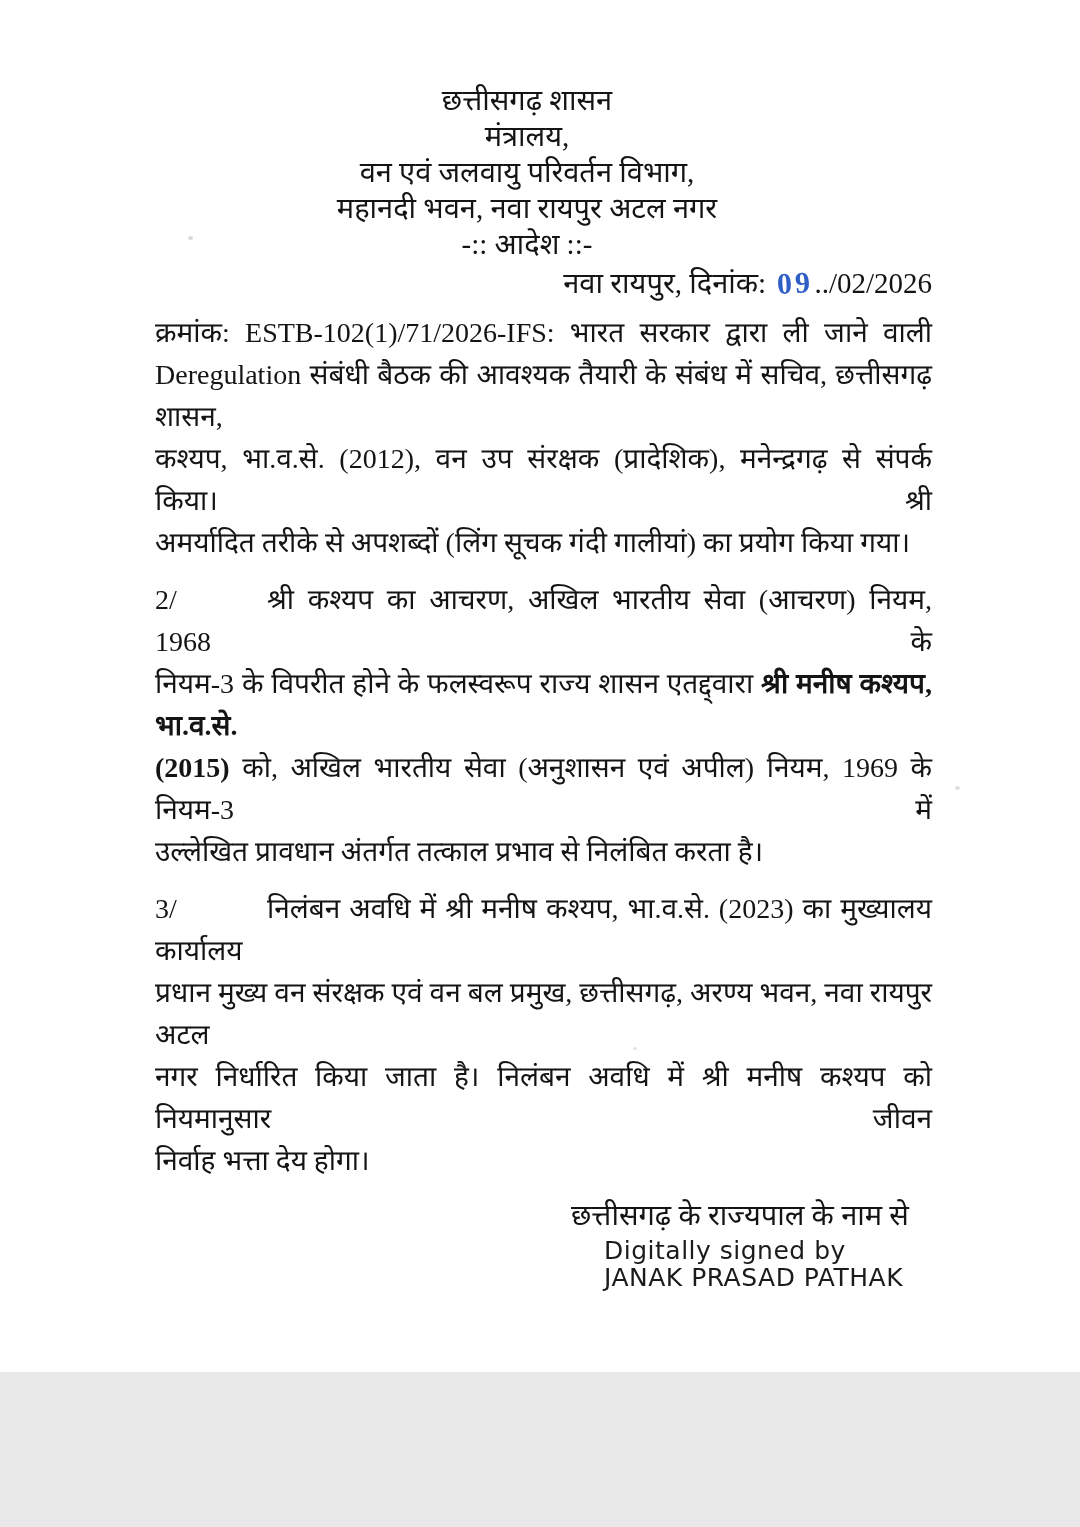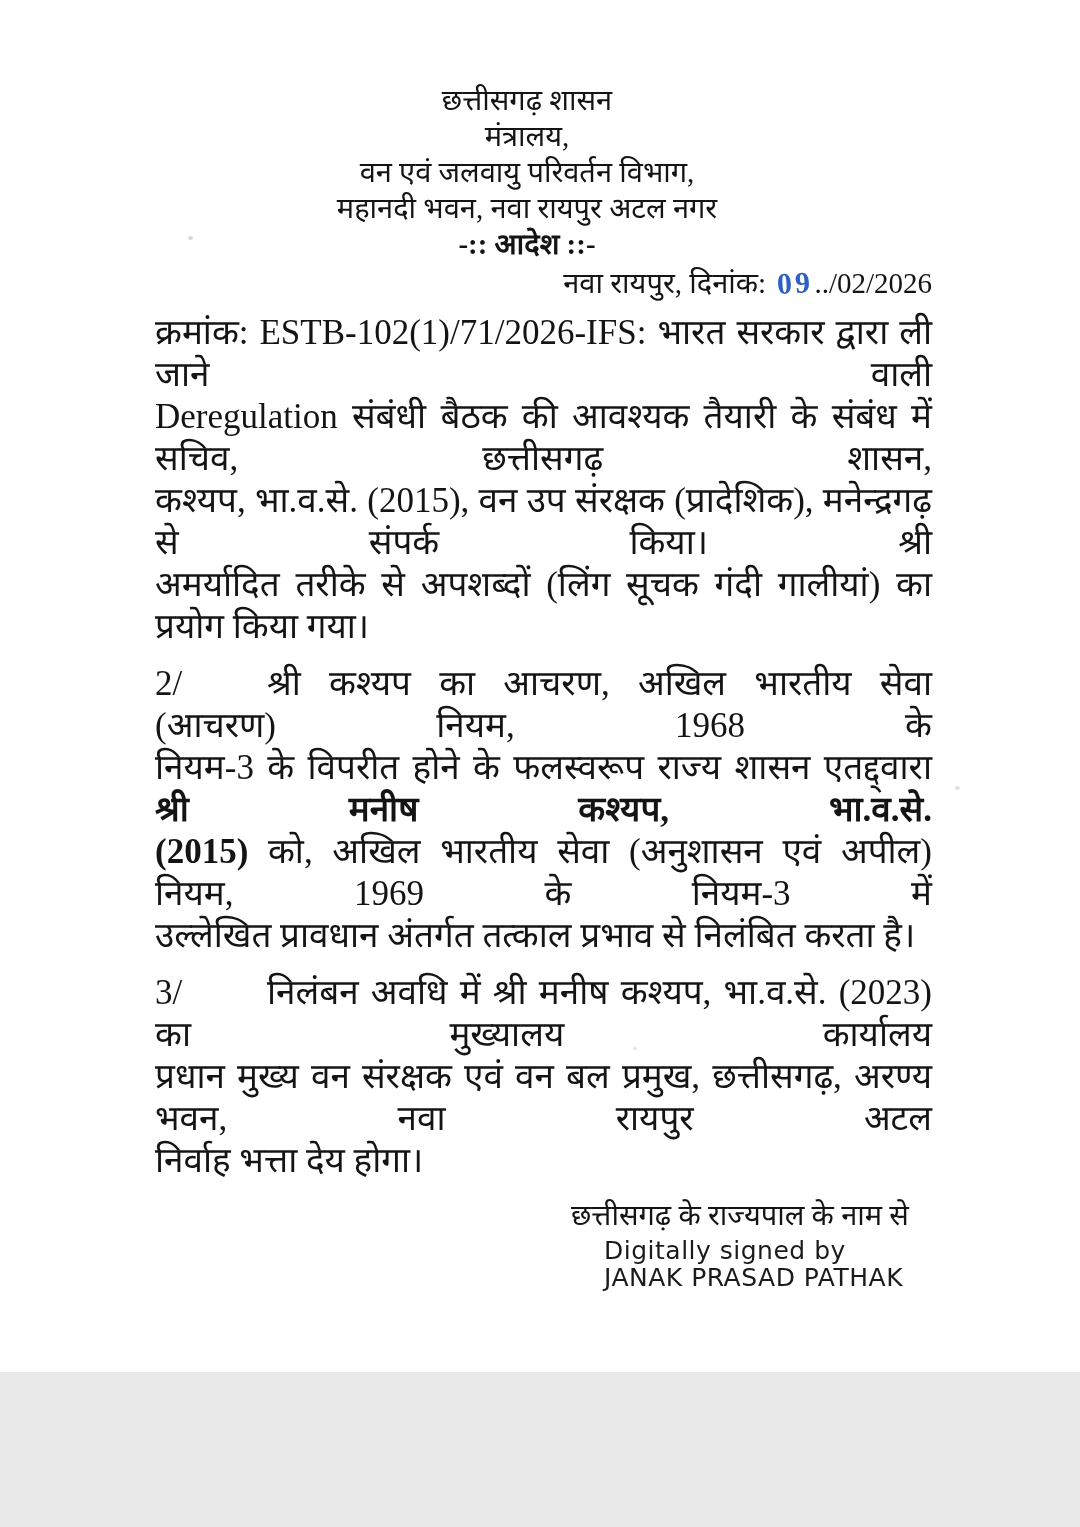--- a/index.html
+++ b/index.html
@@ -14,41 +14,41 @@
     overflow: hidden;
   }
   .letterhead {
     padding-top: 82px;
     text-align: center;
     font-size: 29px;
     line-height: 36px;
     margin-right: 26px;
     font-weight: 500;
   }
-  .order-title { font-weight: 700; }
+  .order-title { font-weight: 400; }
   .dateline {
     text-align: right;
     padding-right: 148px;
     font-size: 29px;
     line-height: 38px;
     margin-top: 2px;
   }
   .hand {
     display: inline-block;
     color: #2e5fc4;
     font-family: cursive;
     font-weight: 600;
     font-size: 30px;
     letter-spacing: 3px;
     transform: rotate(-3deg);
     margin: 0 1px 0 4px;
   }
   .content {
     margin: 10px 148px 13px 155px;
-    font-size: 35px;
+    font-size: 28px;
   }
   .para { margin-bottom: 15px; }
   .line {
     line-height: 42px;
     text-align: justify;
     text-align-last: justify;
   }
   .line.last { text-align-last: left; }
   .num { display: inline-block; width: 112px; }
   .bold { font-weight: bold; }
@@ -87,32 +87,33 @@
   </div>
 
   <div class="dateline">
     <span>नवा रायपुर, दिनांक: </span><span class="hand" style="color: rgb(46, 95, 196);">09</span><span>../02/2026</span>
   </div>
 
   <div class="content" id="paragraphs">
       <div class="para">
         <div class="line"><span>क्रमांक: ESTB-102(1)/71/2026-IFS: भारत सरकार द्वारा ली जाने वाली</span></div>
         <div class="line"><span>Deregulation संबंधी बैठक की आवश्यक तैयारी के संबंध में सचिव, छत्तीसगढ़ शासन,</span></div>
-        <div class="line"><span>कश्यप, भा.व.से. (2015), वन उप संरक्षक (प्रादेशिक), मनेन्द्रगढ़ से संपर्क किया। श्री</span></div>
+        <div class="line"><span>कश्यप, भा.व.से. (2012), वन उप संरक्षक (प्रादेशिक), मनेन्द्रगढ़ से संपर्क किया। श्री</span></div>
         <div class="line last"><span>अमर्यादित तरीके से अपशब्दों (लिंग सूचक गंदी गालीयां) का प्रयोग किया गया।</span></div>
       </div>
       <div class="para">
         <div class="line"><span class="num">2/</span><span>श्री कश्यप का आचरण, अखिल भारतीय सेवा (आचरण) नियम, 1968 के</span></div>
         <div class="line"><span>नियम-3 के विपरीत होने के फलस्वरूप राज्य शासन एतद्द्वारा </span><span class="bold">श्री मनीष कश्यप, भा.व.से.</span></div>
         <div class="line"><span class="bold">(2015)</span><span> को, अखिल भारतीय सेवा (अनुशासन एवं अपील) नियम, 1969 के नियम-3 में</span></div>
         <div class="line last"><span>उल्लेखित प्रावधान अंतर्गत तत्काल प्रभाव से निलंबित करता है।</span></div>
       </div>
       <div class="para">
         <div class="line"><span class="num">3/</span><span>निलंबन अवधि में श्री मनीष कश्यप, भा.व.से. (2023) का मुख्यालय कार्यालय</span></div>
         <div class="line"><span>प्रधान मुख्य वन संरक्षक एवं वन बल प्रमुख, छत्तीसगढ़, अरण्य भवन, नवा रायपुर अटल</span></div>
+        <div class="line"><span>नगर निर्धारित किया जाता है। निलंबन अवधि में श्री मनीष कश्यप को नियमानुसार जीवन</span></div>
         <div class="line last"><span>निर्वाह भत्ता देय होगा।</span></div>
       </div>
     </div>
 
   <div class="sign">
     <div>छत्तीसगढ़ के राज्यपाल के नाम से</div>
     <div class="digital">
       <div>Digitally signed by</div>
       <div>JANAK PRASAD PATHAK</div>
 

